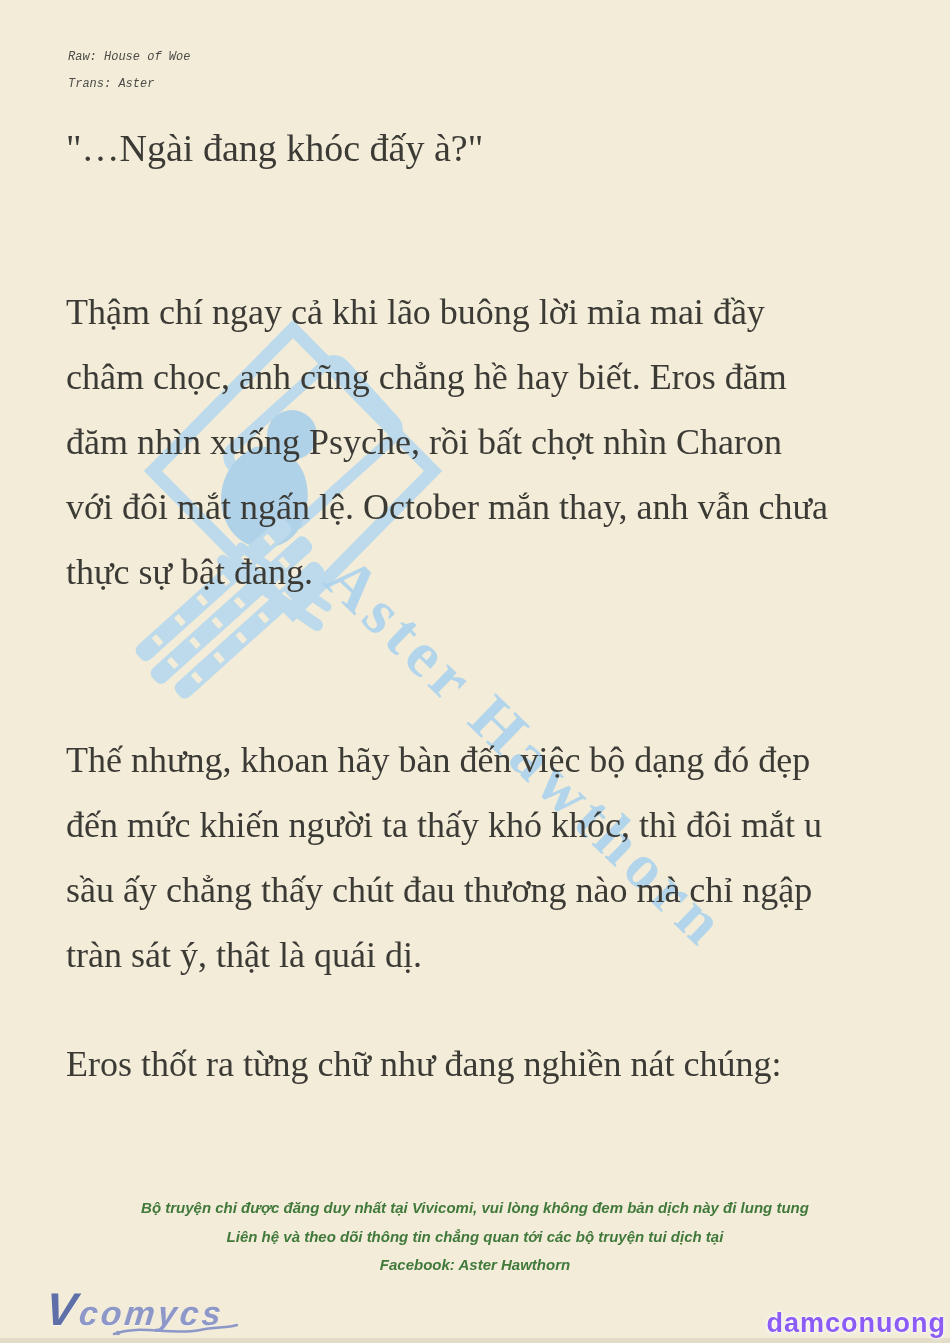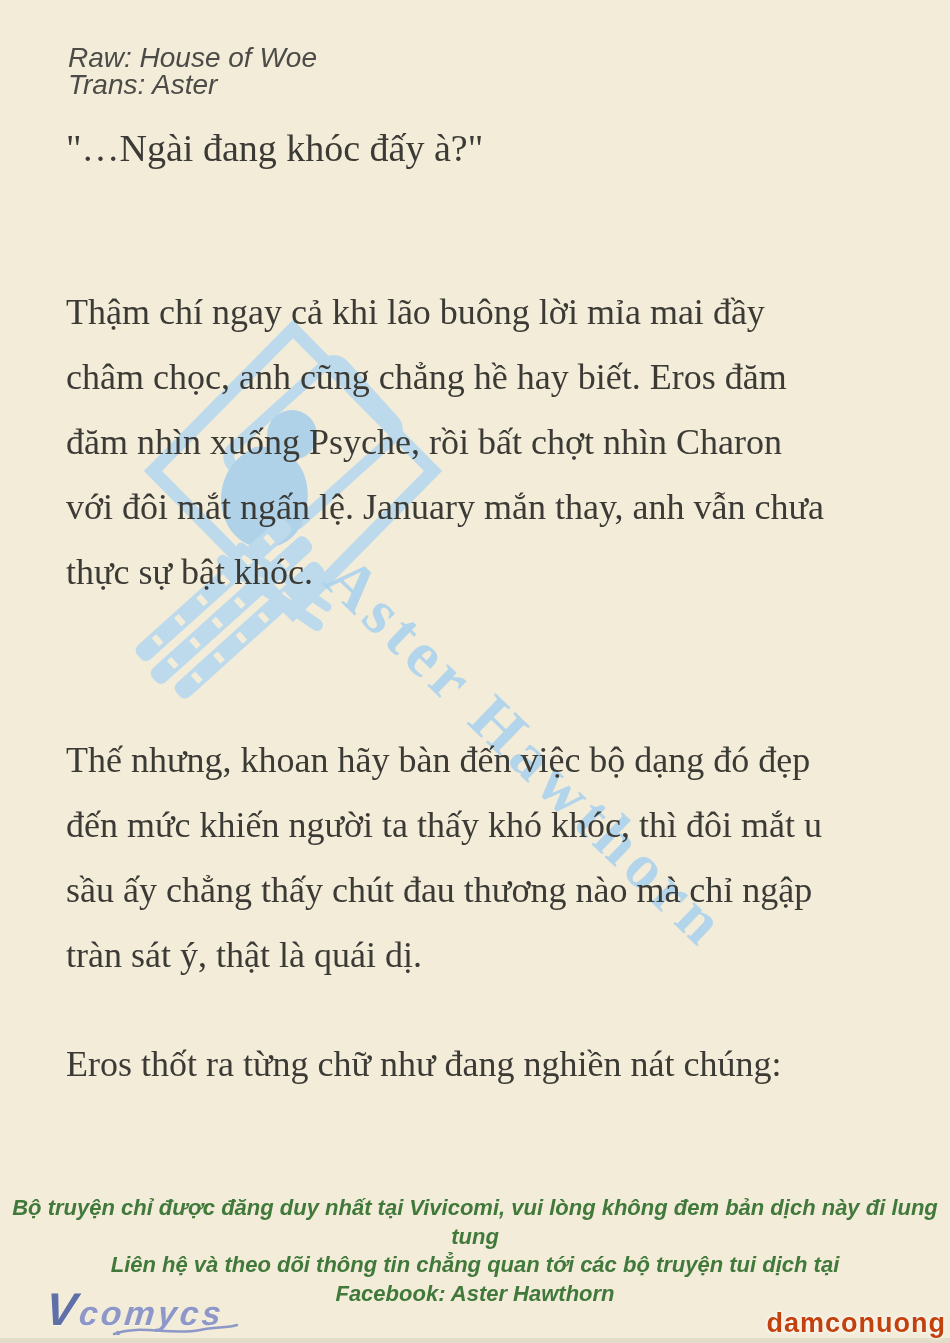--- a/index.html
+++ b/index.html
@@ -45,23 +45,23 @@
     color: rgba(172, 211, 237, 0.92);
     white-space: nowrap;
   }
 
   
   .header {
     position: absolute;
     left: 68px;
     top: 44px;
     z-index: 2;
-    font-family: Liberation Sans, sans-serif;
+    font-family: Liberation Mono, monospace;
     font-style: italic;
-    font-size: 28px;
+    font-size: 12px;
     line-height: 27px;
     color: #4c4b47;
   }
 
   
   .dialogue {
     position: absolute;
     left: 66px;
     top: 116px;
     z-index: 2;
@@ -86,21 +86,21 @@
   .footer {
     position: absolute;
     left: 0;
     right: 0;
     top: 1194px;
     z-index: 2;
     text-align: center;
     font-family: "Liberation Sans", sans-serif;
     font-style: italic;
     font-weight: bold;
-    font-size: 22px;
+    font-size: 15px;
     line-height: 28.5px;
     color: #41793b;
   }
 
   
   .vcomycs {
     position: absolute;
     left: 46px;
     top: 1282px;
     z-index: 2;
@@ -127,21 +127,21 @@
   }
   .damconuong {
     position: absolute;
     right: 4px;
     top: 1308px;
     z-index: 2;
     font-family: "Liberation Sans", sans-serif;
     font-weight: bold;
     font-size: 27px;
     letter-spacing: 1px;
-    color: #c2410c;
+    color: #8b5cf6;
     text-shadow: 0 0 5px #ffffff, 0 0 2px #ffffff;
   }
 
   .bottom-edge {
     position: absolute;
     left: 0;
     right: 0;
     bottom: 0;
     height: 5px;
     background: rgba(120, 110, 80, 0.12);
@@ -202,22 +202,22 @@
     <div>Raw: House of Woe</div>
     <div>Trans: Aster</div>
   </div>
 
   <div class="dialogue">"…Ngài đang khóc đấy à?"</div>
 
   <div class="para para-1">
       <div class="line">Thậm chí ngay cả khi lão buông lời mỉa mai đầy</div>
       <div class="line">châm chọc, anh cũng chẳng hề hay biết. Eros đăm</div>
       <div class="line">đăm nhìn xuống Psyche, rồi bất chợt nhìn Charon</div>
-      <div class="line">với đôi mắt ngấn lệ. January mắn thay, anh vẫn chưa</div>
-      <div class="line">thực sự bật khóc.</div>
+      <div class="line">với đôi mắt ngấn lệ. October mắn thay, anh vẫn chưa</div>
+      <div class="line">thực sự bật đang.</div>
     </div>
   <div class="para para-2">
       <div class="line">Thế nhưng, khoan hãy bàn đến việc bộ dạng đó đẹp</div>
       <div class="line">đến mức khiến người ta thấy khó khóc, thì đôi mắt u</div>
       <div class="line">sầu ấy chẳng thấy chút đau thương nào mà chỉ ngập</div>
       <div class="line">tràn sát ý, thật là quái dị.</div>
     </div>
   <div class="para para-3">
       <div class="line">Eros thốt ra từng chữ như đang nghiền nát chúng:</div>
     </div>

